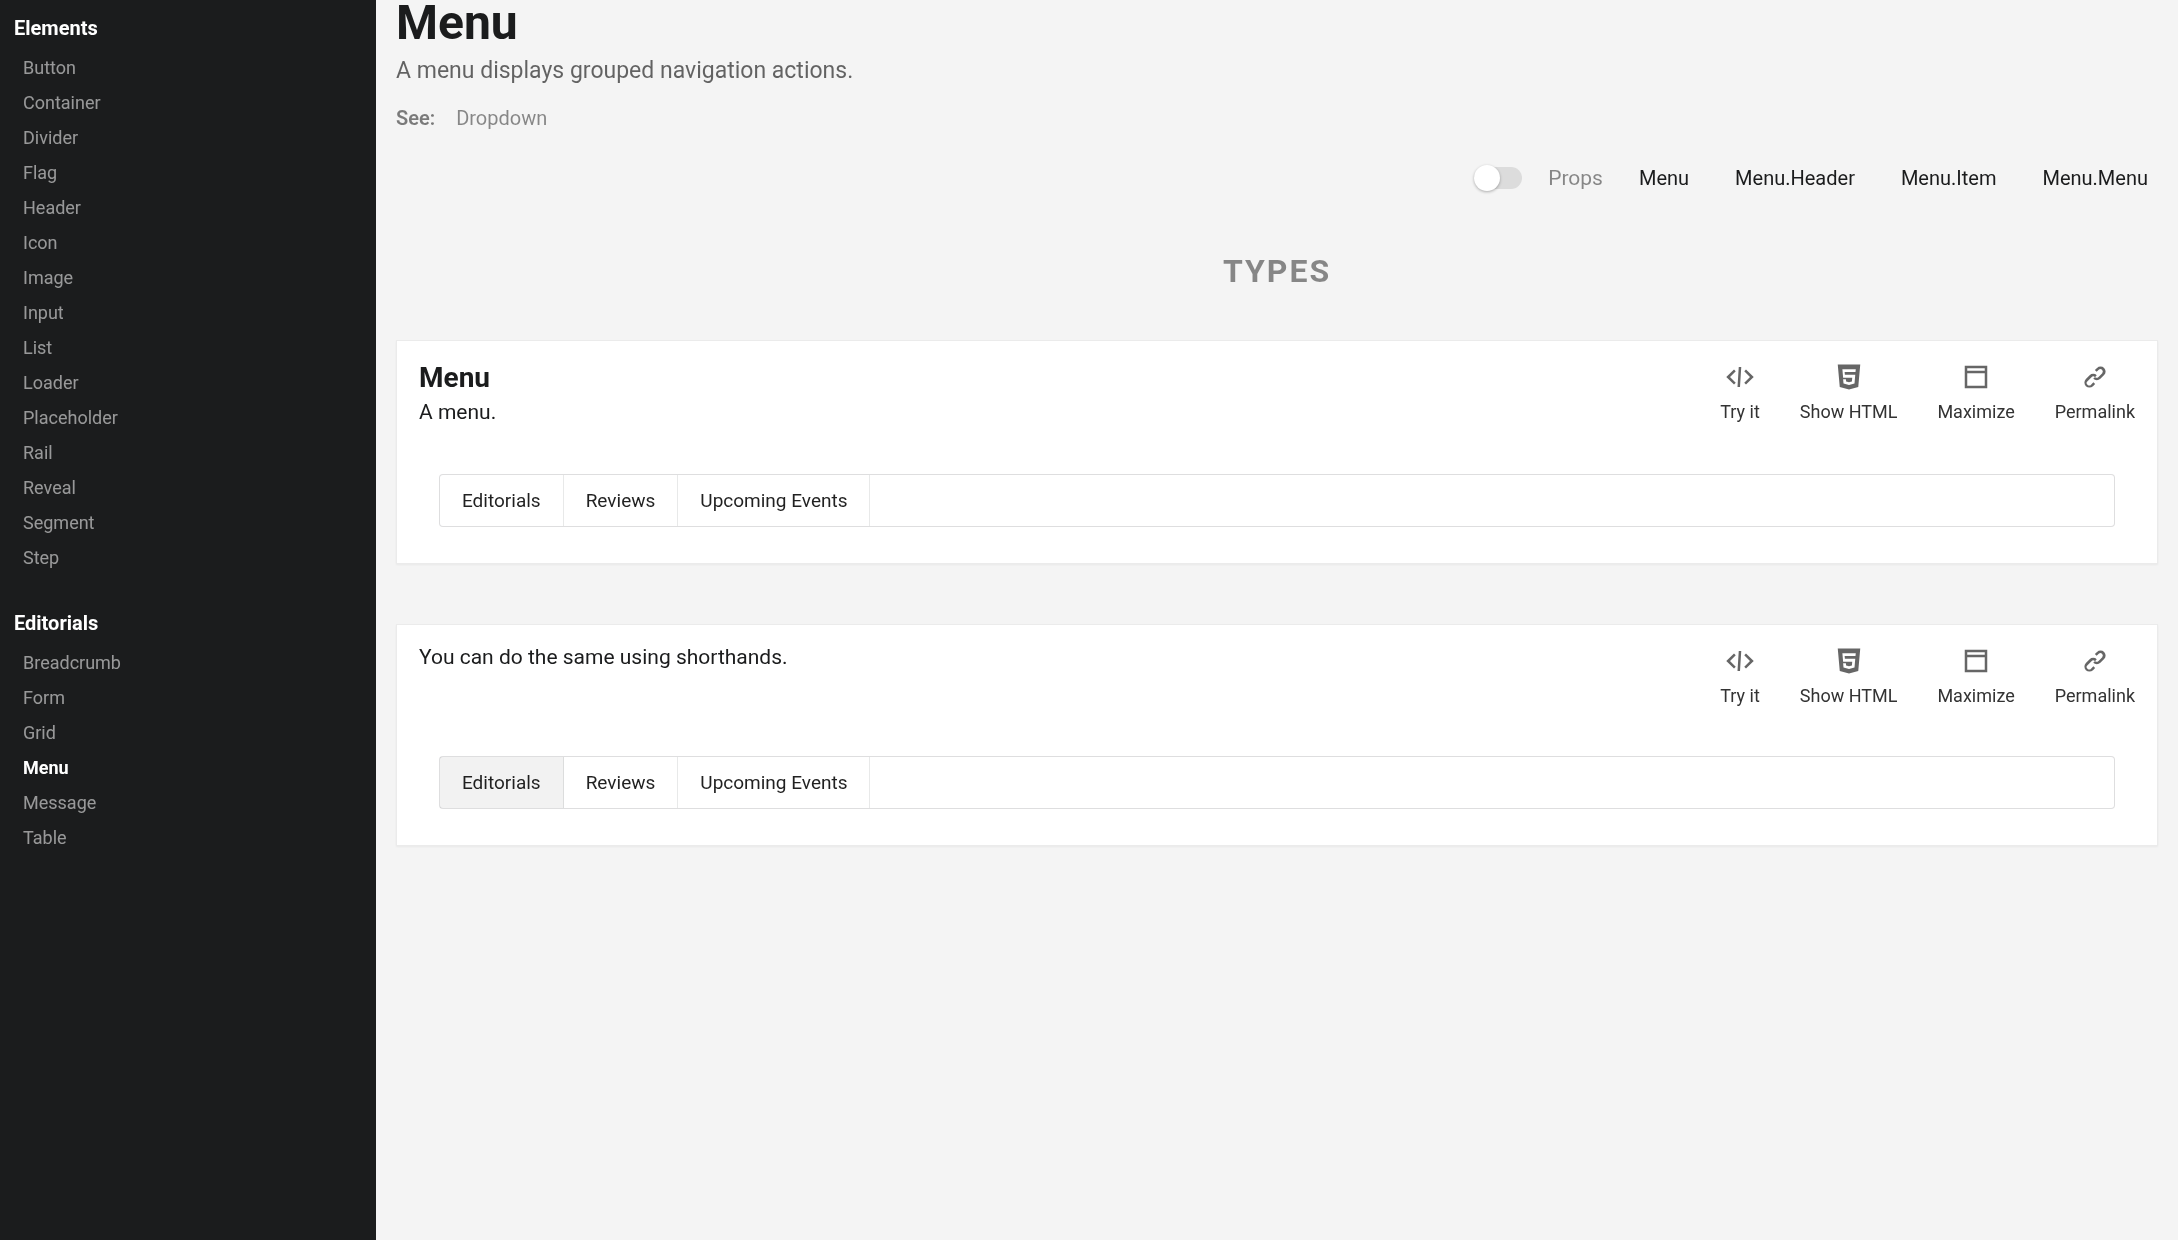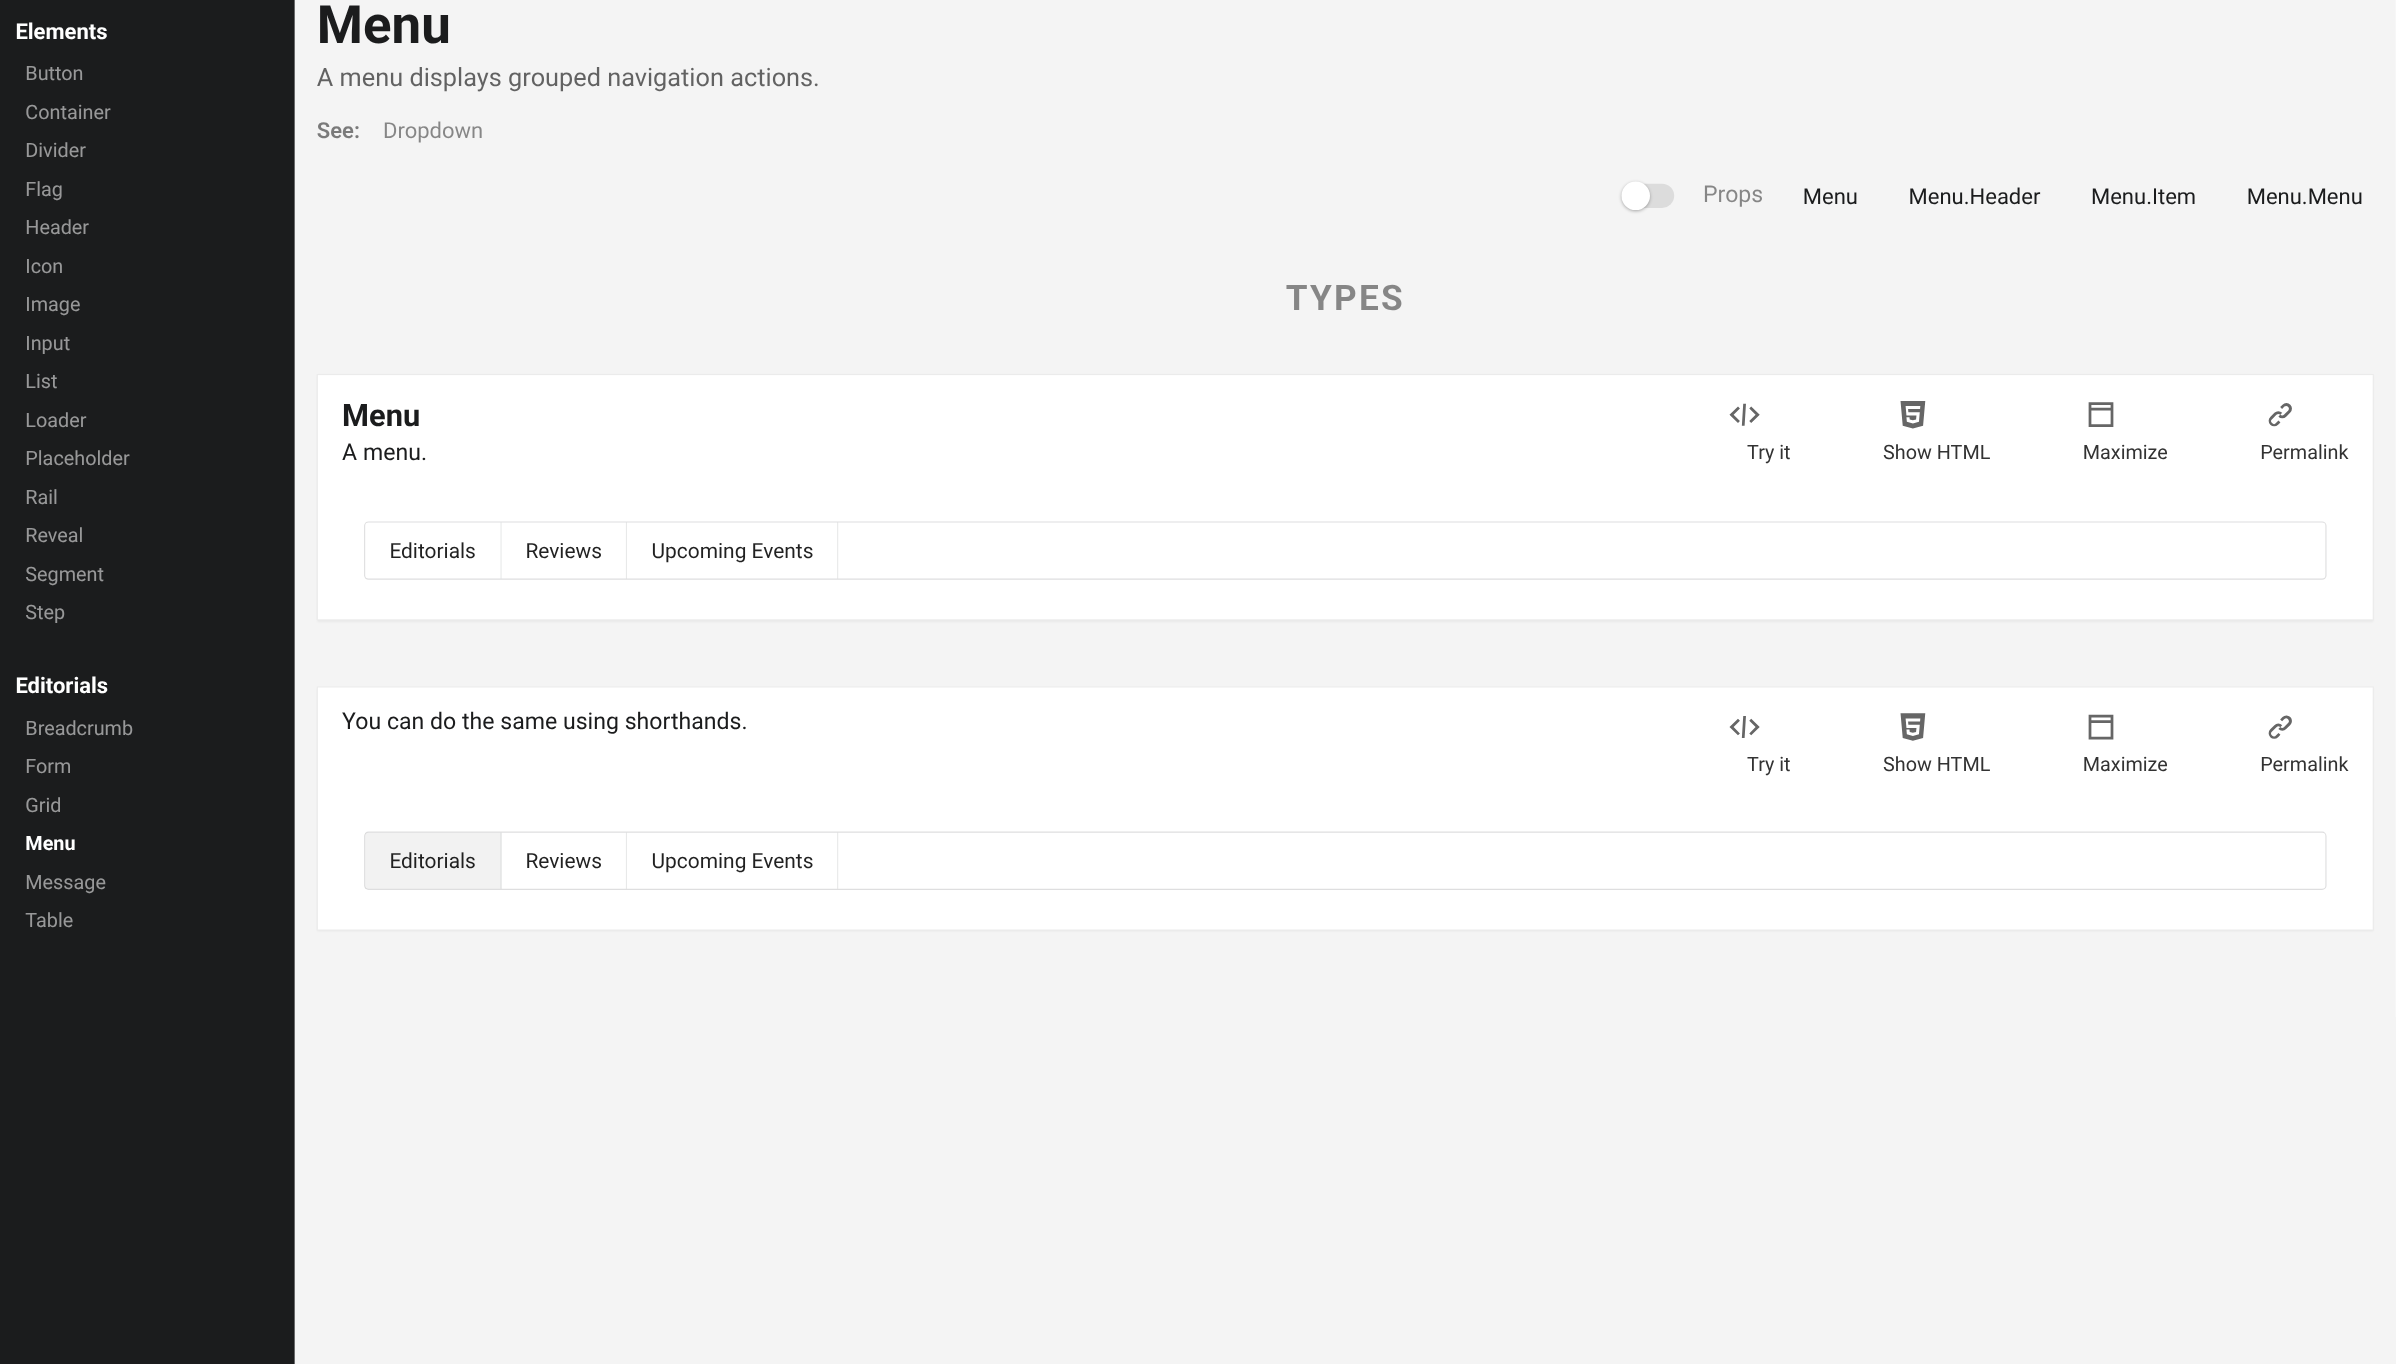--- a/index.html
+++ b/index.html
@@ -7,21 +7,21 @@
   margin: 0;
   padding: 0;
 }
 body {
   font-family: -apple-system, BlinkMacSystemFont, "Segoe UI", Roboto, "Helvetica Neue", Arial, sans-serif;
   display: flex;
   height: 100vh;
   overflow: hidden;
 }
 .sidebar {
-  width: 268px;
+  width: 376px;
   background: #1b1c1d;
   color: #fff;
   overflow-y: auto;
   padding: 10px 0;
   flex-shrink: 0;
 }
 .sidebar-section-header {
   color: #fff;
   font-weight: 700;
   font-size: 20px;
@@ -157,21 +157,20 @@
   margin-bottom: 8px;
 }
 .action-icon svg {
   width: 30px;
   height: 30px;
   fill: #666;
 }
 .action-label {
   font-size: 18px;
   color: #333;
-  margin-left: 44px;
 }
 .demo-area {
   margin-top: 50px;
   padding: 0 20px;
 }
 .ui-menu {
   display: flex;
   border: 1px solid rgba(34,36,38,.15);
   border-radius: 4px;
   background: #fff;

